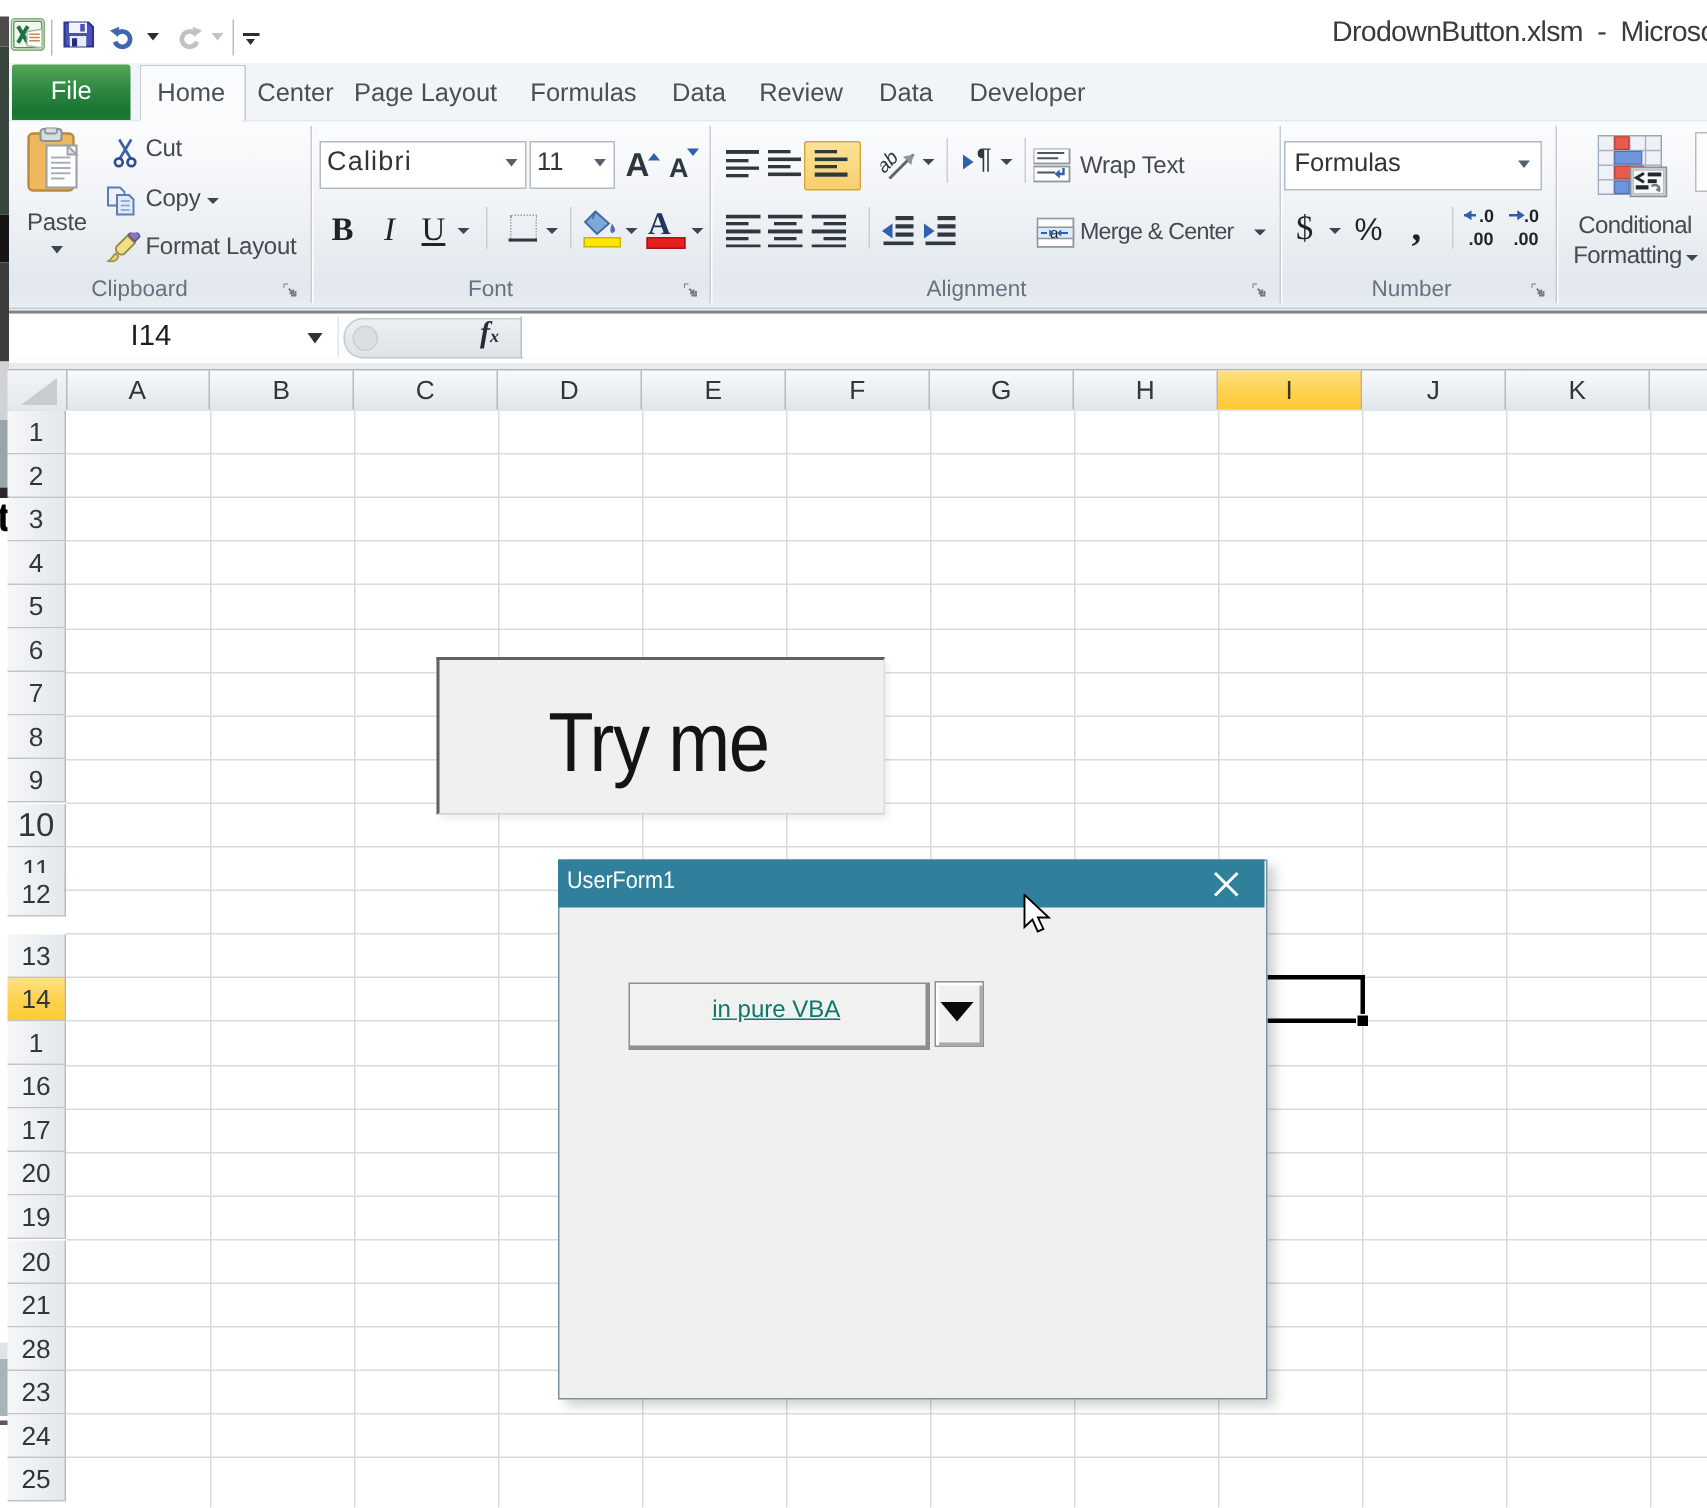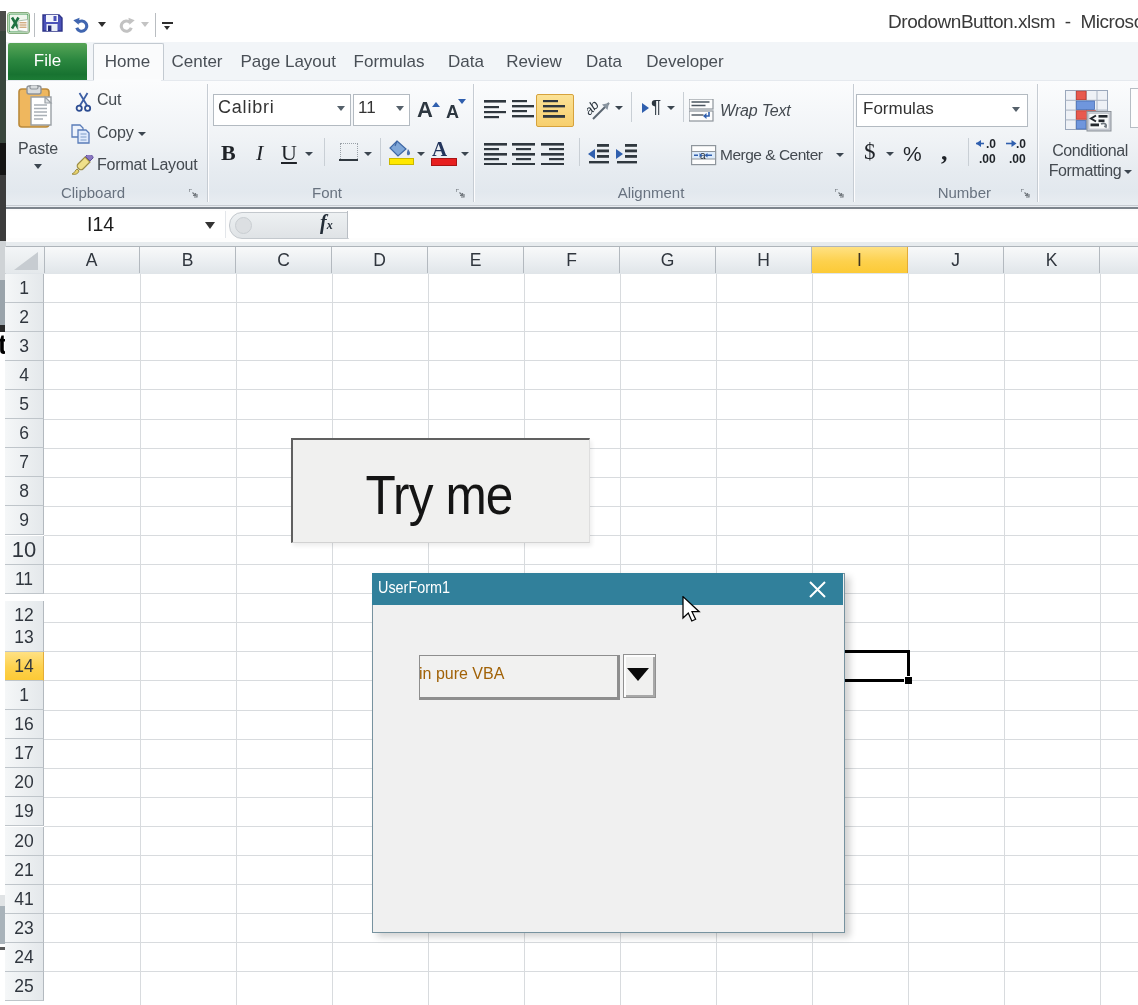--- a/index.html
+++ b/index.html
@@ -65,21 +65,21 @@
 <div class="abs" style="left:164px;top:26px;width:0;height:0;border:3.8px solid transparent;border-top:4.5px solid #2d2d2d;"></div>
 
 <div class="abs" style="left:6px;top:42px;width:1132px;height:38px;background:#f2f5f8;"></div>
 
 <div class="abs" style="left:8px;top:43px;width:79px;height:37px;background:linear-gradient(#57a557,#2c8840 45%,#187331 85%,#1d7c36);border-radius:2px 2px 0 0;"></div>
 <div class="abs" style="left:8px;top:43px;width:79px;height:37px;color:#fff;font-size:17px;text-align:center;line-height:36px;">File</div>
 
 <div class="abs" style="left:93px;top:43px;width:69px;height:37px;background:#fafbfc;border:1px solid #c3cad1;border-bottom:none;border-radius:2px 2px 0 0;"></div>
 <div class="abs" style="left:93px;top:43px;width:69px;height:37px;font-size:17px;color:#494f56;text-align:center;line-height:37px;">Home</div>
 <div class="abs tablbl" style="left:166px;top:43px;width:62px;text-align:center;line-height:37px;">Center</div>
-<div class="abs tablbl" style="left:236px;top:43px;width:100px;text-align:right;line-height:37px;">Page Layout</div>
+<div class="abs tablbl" style="left:236px;top:43px;width:100px;text-align:left;line-height:37px;">Page Layout</div>
 <div class="abs tablbl" style="left:346px;top:43px;width:86px;text-align:center;line-height:37px;">Formulas</div>
 <div class="abs tablbl" style="left:440px;top:43px;width:52px;text-align:center;line-height:37px;">Data</div>
 <div class="abs tablbl" style="left:500px;top:43px;width:68px;text-align:center;line-height:37px;">Review</div>
 <div class="abs tablbl" style="left:578px;top:43px;width:52px;text-align:center;line-height:37px;">Data</div>
 <div class="abs tablbl" style="left:638px;top:43px;width:94px;text-align:center;line-height:37px;">Developer</div>
 
 <div class="abs" style="left:6px;top:80px;width:1132px;height:126px;background:linear-gradient(#fbfcfd,#f0f3f6 45%,#e6ebf0 72%,#e2e8ee 88%,#eaeef2);border-top:1px solid #e5e9ee;"></div>
 <div class="abs" style="left:94px;top:79px;width:67px;height:3px;background:#fbfcfd;"></div>
 <div class="abs" style="left:6px;top:204.5px;width:1132px;height:1.5px;background:#c7ccd2;"></div>
 
@@ -195,21 +195,21 @@
 <div class="abs" style="left:683px;top:92px;width:1px;height:30px;background:#c9cfd5;"></div>
 
 <svg class="abs" style="left:689px;top:99px" width="27" height="24" viewBox="0 0 27 24">
   <rect x="0" y="0" width="24" height="10" fill="#fdfdfd" stroke="#8e959c" stroke-width="1.2"></rect>
   <rect x="0" y="12" width="24" height="10" fill="#fdfdfd" stroke="#8e959c" stroke-width="1.2"></rect>
   <path d="M2.5 3 h18 M2.5 6.5 h14" stroke="#4b555f" stroke-width="1.4"></path>
   <path d="M2.5 16 h12" stroke="#4b555f" stroke-width="1.4"></path>
   <path d="M20 13 v4 h-4" stroke="#2f5fae" stroke-width="1.6" fill="none"></path>
   <path d="M17.5 14 l-3.5 3 3.5 3 Z" fill="#2f5fae"></path>
 </svg>
-<div class="abs rib-lbl" style="left:720px;top:102px;font-style:italic;">Wrap Text</div>
+<div class="abs rib-lbl" style="left:720px;top:102px;">Wrap Text</div>
 
 <svg class="abs" style="left:484px;top:143px" width="26" height="22" viewBox="0 0 26 22">
   <rect x="0" y="0" width="23" height="2.6" fill="#30383f"></rect>
     <rect x="0" y="5" width="15" height="2.2" fill="#30383f"></rect>
     <rect x="0" y="10" width="23" height="2.6" fill="#30383f"></rect>
     <rect x="0" y="15" width="15" height="2.2" fill="#30383f"></rect>
     <rect x="0" y="20" width="23" height="2" fill="#30383f"></rect>
 </svg>
 <svg class="abs" style="left:512px;top:143px" width="26" height="22" viewBox="0 0 26 22">
   <rect x="0" y="0" width="23" height="2.6" fill="#30383f"></rect>
@@ -293,21 +293,21 @@
 </svg>
 <div class="abs rib-lbl" style="left:1040px;top:142px;width:100px;text-align:center;letter-spacing:-0.4px;">Conditional</div>
 <div class="abs rib-lbl" style="left:1035px;top:162px;width:100px;text-align:center;letter-spacing:-0.4px;">Formatting</div>
 <div class="abs" style="left:1124px;top:170px;width:0;height:0;border:4px solid transparent;border-top:4.5px solid #3c4650;"></div>
 
 <div class="abs" style="left:1130px;top:88px;width:8px;height:38px;background:#fdfdfd;border:1px solid #b6bdc4;border-right:none;"></div>
 
 <div class="abs grp-lbl" style="left:43px;top:184px;width:100px;text-align:center;">Clipboard</div>
 <div class="abs grp-lbl" style="left:277px;top:184px;width:100px;text-align:center;">Font</div>
 <div class="abs grp-lbl" style="left:601px;top:184px;width:100px;text-align:center;">Alignment</div>
-<div class="abs grp-lbl" style="left:891px;top:184px;width:100px;text-align:right;">Number</div>
+<div class="abs grp-lbl" style="left:891px;top:184px;width:100px;text-align:center;">Number</div>
 
 <svg class="abs" style="left:189px;top:189px" width="9" height="9" viewBox="0 0 9 9">
     <path d="M0 0 h3 M0 0 v3 M8 5 v3 h-3 M3.5 3.5 l3 3 M6.5 4 v2.5 h-2.5" stroke="#73797f" stroke-width="1.2" fill="none"></path>
   </svg>
 <svg class="abs" style="left:456px;top:189px" width="9" height="9" viewBox="0 0 9 9">
     <path d="M0 0 h3 M0 0 v3 M8 5 v3 h-3 M3.5 3.5 l3 3 M6.5 4 v2.5 h-2.5" stroke="#73797f" stroke-width="1.2" fill="none"></path>
   </svg>
 <svg class="abs" style="left:835px;top:189px" width="9" height="9" viewBox="0 0 9 9">
     <path d="M0 0 h3 M0 0 v3 M8 5 v3 h-3 M3.5 3.5 l3 3 M6.5 4 v2.5 h-2.5" stroke="#73797f" stroke-width="1.2" fill="none"></path>
   </svg>
@@ -374,41 +374,41 @@
 <div class="abs" style="box-sizing:border-box;left:5px;top:448.2px;width:39px;height:29.1px;background:linear-gradient(90deg,#f5f7f8,#e4e8eb);border-right:1px solid #b3b9bf;border-bottom:1px solid #bfc5ca;font-size:17.5px;color:#30363e;text-align:center;line-height:28.1px;">7</div>
 <div class="abs" style="left:44px;top:476.7px;width:1094px;height:1px;background:#d8dbde;"></div>
 <div class="abs" style="box-sizing:border-box;left:5px;top:477.3px;width:39px;height:29.1px;background:linear-gradient(90deg,#f5f7f8,#e4e8eb);border-right:1px solid #b3b9bf;border-bottom:1px solid #bfc5ca;font-size:17.5px;color:#30363e;text-align:center;line-height:28.1px;">8</div>
 <div class="abs" style="left:44px;top:505.8px;width:1094px;height:1px;background:#d8dbde;"></div>
 <div class="abs" style="box-sizing:border-box;left:5px;top:506.4px;width:39px;height:29.1px;background:linear-gradient(90deg,#f5f7f8,#e4e8eb);border-right:1px solid #b3b9bf;border-bottom:1px solid #bfc5ca;font-size:17.5px;color:#30363e;text-align:center;line-height:28.1px;">9</div>
 <div class="abs" style="left:44px;top:534.9px;width:1094px;height:1px;background:#d8dbde;"></div>
 <div class="abs" style="box-sizing:border-box;left:5px;top:535.5px;width:39px;height:29.1px;background:linear-gradient(90deg,#f5f7f8,#e4e8eb);border-right:1px solid #b3b9bf;border-bottom:1px solid #bfc5ca;font-size:22px;color:#30363e;text-align:center;line-height:28.1px;">10</div>
 <div class="abs" style="left:44px;top:564.0px;width:1094px;height:1px;background:#d8dbde;"></div>
 <div class="abs" style="box-sizing:border-box;left:5px;top:564.6px;width:39px;height:29.1px;background:linear-gradient(90deg,#f5f7f8,#e4e8eb);border-right:1px solid #b3b9bf;border-bottom:1px solid #bfc5ca;font-size:17.5px;color:#30363e;text-align:center;line-height:28.1px;">11</div>
 <div class="abs" style="left:44px;top:593.1px;width:1094px;height:1px;background:#d8dbde;"></div>
-<div class="abs" style="box-sizing:border-box;left:5px;top:601px;width:39px;height:29.1px;background:linear-gradient(90deg,#f5f7f8,#e4e8eb);border-right:1px solid #b3b9bf;border-bottom:1px solid #bfc5ca;font-size:17.5px;color:#30363e;text-align:center;line-height:28.1px;">12</div>
+<div class="abs" style="box-sizing:border-box;left:5px;top:582px;width:39px;height:29.1px;background:linear-gradient(90deg,#f5f7f8,#e4e8eb);border-right:1px solid #b3b9bf;border-bottom:1px solid #bfc5ca;font-size:17.5px;color:#30363e;text-align:center;line-height:28.1px;">12</div>
 <div class="abs" style="left:44px;top:622.2px;width:1094px;height:1px;background:#d8dbde;"></div>
 <div class="abs" style="box-sizing:border-box;left:5px;top:622.8px;width:39px;height:29.1px;background:linear-gradient(90deg,#f5f7f8,#e4e8eb);border-right:1px solid #b3b9bf;border-bottom:1px solid #bfc5ca;font-size:17.5px;color:#30363e;text-align:center;line-height:28.1px;">13</div>
 <div class="abs" style="left:44px;top:651.3px;width:1094px;height:1px;background:#d8dbde;"></div>
 <div class="abs" style="box-sizing:border-box;left:5px;top:651.9px;width:39px;height:29.1px;background:linear-gradient(#ffe183,#fdd14d 55%,#fcca36);border-right:1px solid #e3ac38;border-bottom:1px solid #bfc5ca;font-size:17.5px;color:#30363e;text-align:center;line-height:28.1px;">14</div>
 <div class="abs" style="left:44px;top:680.4px;width:1094px;height:1px;background:#d8dbde;"></div>
 <div class="abs" style="box-sizing:border-box;left:5px;top:681.0px;width:39px;height:29.1px;background:linear-gradient(90deg,#f5f7f8,#e4e8eb);border-right:1px solid #b3b9bf;border-bottom:1px solid #bfc5ca;font-size:17.5px;color:#30363e;text-align:center;line-height:28.1px;">1</div>
 <div class="abs" style="left:44px;top:709.5px;width:1094px;height:1px;background:#d8dbde;"></div>
 <div class="abs" style="box-sizing:border-box;left:5px;top:710.1px;width:39px;height:29.1px;background:linear-gradient(90deg,#f5f7f8,#e4e8eb);border-right:1px solid #b3b9bf;border-bottom:1px solid #bfc5ca;font-size:17.5px;color:#30363e;text-align:center;line-height:28.1px;">16</div>
 <div class="abs" style="left:44px;top:738.6px;width:1094px;height:1px;background:#d8dbde;"></div>
 <div class="abs" style="box-sizing:border-box;left:5px;top:739.2px;width:39px;height:29.1px;background:linear-gradient(90deg,#f5f7f8,#e4e8eb);border-right:1px solid #b3b9bf;border-bottom:1px solid #bfc5ca;font-size:17.5px;color:#30363e;text-align:center;line-height:28.1px;">17</div>
 <div class="abs" style="left:44px;top:767.7px;width:1094px;height:1px;background:#d8dbde;"></div>
 <div class="abs" style="box-sizing:border-box;left:5px;top:768.3px;width:39px;height:29.1px;background:linear-gradient(90deg,#f5f7f8,#e4e8eb);border-right:1px solid #b3b9bf;border-bottom:1px solid #bfc5ca;font-size:17.5px;color:#30363e;text-align:center;line-height:28.1px;">20</div>
 <div class="abs" style="left:44px;top:796.8px;width:1094px;height:1px;background:#d8dbde;"></div>
 <div class="abs" style="box-sizing:border-box;left:5px;top:797.4px;width:39px;height:29.1px;background:linear-gradient(90deg,#f5f7f8,#e4e8eb);border-right:1px solid #b3b9bf;border-bottom:1px solid #bfc5ca;font-size:17.5px;color:#30363e;text-align:center;line-height:28.1px;">19</div>
 <div class="abs" style="left:44px;top:825.9px;width:1094px;height:1px;background:#d8dbde;"></div>
 <div class="abs" style="box-sizing:border-box;left:5px;top:826.5px;width:39px;height:29.1px;background:linear-gradient(90deg,#f5f7f8,#e4e8eb);border-right:1px solid #b3b9bf;border-bottom:1px solid #bfc5ca;font-size:17.5px;color:#30363e;text-align:center;line-height:28.1px;">20</div>
 <div class="abs" style="left:44px;top:855.0px;width:1094px;height:1px;background:#d8dbde;"></div>
 <div class="abs" style="box-sizing:border-box;left:5px;top:855.6px;width:39px;height:29.1px;background:linear-gradient(90deg,#f5f7f8,#e4e8eb);border-right:1px solid #b3b9bf;border-bottom:1px solid #bfc5ca;font-size:17.5px;color:#30363e;text-align:center;line-height:28.1px;">21</div>
 <div class="abs" style="left:44px;top:884.1px;width:1094px;height:1px;background:#d8dbde;"></div>
-<div class="abs" style="box-sizing:border-box;left:5px;top:884.7px;width:39px;height:29.1px;background:linear-gradient(90deg,#f5f7f8,#e4e8eb);border-right:1px solid #b3b9bf;border-bottom:1px solid #bfc5ca;font-size:17.5px;color:#30363e;text-align:center;line-height:28.1px;">41</div>
+<div class="abs" style="box-sizing:border-box;left:5px;top:884.7px;width:39px;height:29.1px;background:linear-gradient(90deg,#f5f7f8,#e4e8eb);border-right:1px solid #b3b9bf;border-bottom:1px solid #bfc5ca;font-size:17.5px;color:#30363e;text-align:center;line-height:28.1px;">28</div>
 <div class="abs" style="left:44px;top:913.2px;width:1094px;height:1px;background:#d8dbde;"></div>
 <div class="abs" style="box-sizing:border-box;left:5px;top:913.8px;width:39px;height:29.1px;background:linear-gradient(90deg,#f5f7f8,#e4e8eb);border-right:1px solid #b3b9bf;border-bottom:1px solid #bfc5ca;font-size:17.5px;color:#30363e;text-align:center;line-height:28.1px;">23</div>
 <div class="abs" style="left:44px;top:942.3px;width:1094px;height:1px;background:#d8dbde;"></div>
 <div class="abs" style="box-sizing:border-box;left:5px;top:942.9px;width:39px;height:29.1px;background:linear-gradient(90deg,#f5f7f8,#e4e8eb);border-right:1px solid #b3b9bf;border-bottom:1px solid #bfc5ca;font-size:17.5px;color:#30363e;text-align:center;line-height:28.1px;">24</div>
 <div class="abs" style="left:44px;top:971.4px;width:1094px;height:1px;background:#d8dbde;"></div>
 <div class="abs" style="box-sizing:border-box;left:5px;top:972.0px;width:39px;height:29.1px;background:linear-gradient(90deg,#f5f7f8,#e4e8eb);border-right:1px solid #b3b9bf;border-bottom:1px solid #bfc5ca;font-size:17.5px;color:#30363e;text-align:center;line-height:28.1px;">25</div>
 </div>
 
 <div class="abs" style="left:291px;top:438px;width:296px;height:102px;background:#f0f0ef;border-top:2px solid #606060;border-left:2px solid #606060;border-right:1px solid #dedede;border-bottom:1px solid #d2d2d2;box-shadow:2px 3px 4px rgba(0,0,0,0.07);"></div>
 <div class="abs" style="left:291px;top:462px;width:296px;height:70px;font-size:56px;color:#141414;text-align:center;letter-spacing:-1px;transform:scaleX(0.885);transform-origin:50% 0;">Try me</div>
@@ -417,19 +417,19 @@
 <div class="abs" style="left:904px;top:676px;width:7px;height:7px;background:#000;border-left:1px solid #fff;border-top:1px solid #fff;"></div>
 
 <div class="abs" style="left:372px;top:573px;width:471px;height:358px;background:#f0f0f0;border:1px solid #77929f;box-shadow:5px 4px 7px rgba(0,0,0,0.18);"></div>
 <div class="abs" style="left:372px;top:573px;width:471px;height:32px;background:#31809b;"></div>
 <div class="abs" style="left:378px;top:579px;font-size:16px;color:#fff;transform:scaleX(0.9);transform-origin:0 0;">UserForm1</div>
 <svg class="abs" style="left:808px;top:580px" width="19" height="19" viewBox="0 0 19 19">
   <path d="M2 2 L17 17 M17 2 L2 17" stroke="#fff" stroke-width="2"></path>
 </svg>
 
 <div class="abs" style="left:419px;top:655px;width:197px;height:41px;background:#f1f1f0;border-top:1px solid #8e8e8e;border-left:1px solid #8e8e8e;border-right:3px solid #8e8e8e;border-bottom:3px solid #8e8e8e;"></div>
-<div class="abs" style="left:419px;top:665px;width:197px;height:22px;font-size:16px;color:#a16207;text-align:left;">in pure VBA</div>
+<div class="abs" style="left:419px;top:665px;width:197px;height:22px;font-size:16px;color:#0f766e;text-align:center;text-decoration:underline;">in pure VBA</div>
 <div class="abs" style="left:623px;top:654px;width:31px;height:42px;background:#f0f0ef;border:1px solid #919191;box-shadow:inset 2px 2px 0 #fdfdfd, inset -2px -2px 0 #a8a8a8;"></div>
 <div class="abs" style="left:627px;top:668px;width:0;height:0;border:11.5px solid transparent;border-top:13px solid #0a0a0a;border-bottom:none;"></div>
 
 <svg class="abs" style="left:682px;top:596px" width="21" height="28" viewBox="0 0 21 28">
   <path d="M1 0.6 L1 22 L6.3 17 L9.8 25 L13.6 23.3 L10 15.7 L17.2 15.7 Z" fill="#fff" stroke="#000" stroke-width="1.25"></path>
 </svg>
 
 </body></html>

